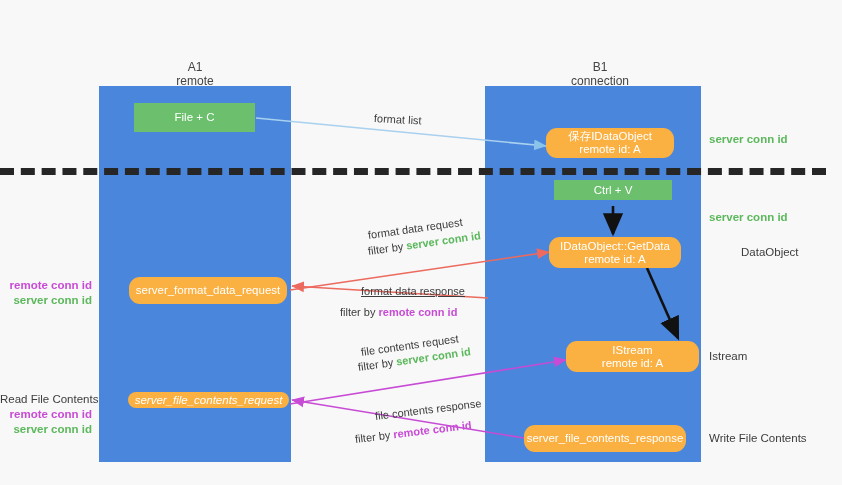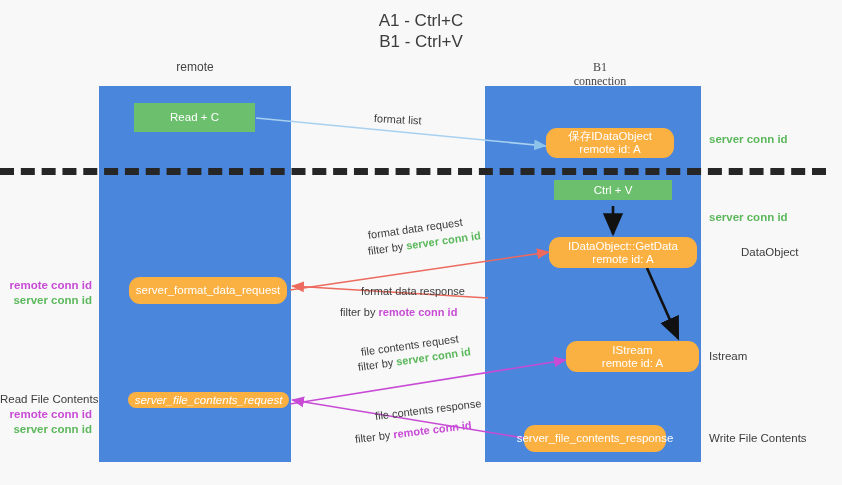--- a/index.html
+++ b/index.html
@@ -46,29 +46,26 @@
 
   svg.overlay{position:absolute;left:0;top:0;width:842px;height:485px;pointer-events:none;}
   .dashline{position:absolute;left:0;top:168px;width:826px;height:0;
     border-top:7px dashed #262626;}
 </style>
 </head>
 <body>
 
 <div id="stage">
 
-  <div class="title">
-    <div>A1 - Ctrl+C</div>
-    <div>B1 - Ctrl+V</div>
-  </div>
 
   <div class="col-head" style="left:120px;top:60px;width:150px;">
+    <div>A1</div>
     <div>remote</div>
   </div>
-  <div class="col-head" style="left:525px;top:60px;width:150px;font-family:Liberation Serif, serif;">
+  <div class="col-head" style="left:525px;top:60px;width:150px;">
     <div>B1</div>
     <div>connection</div>
   </div>
 
   <div class="lane" style="left:99px;top:86px;width:192px;height:376px;"></div>
   <div class="lane" style="left:485px;top:86px;width:216px;height:376px;"></div>
 
   <svg class="overlay">
     <defs>
       <marker id="ah-blue" markerWidth="9" markerHeight="9" refX="7.5" refY="4" orient="auto">
@@ -95,45 +92,45 @@
 
     <line x1="647" y1="268" x2="678" y2="338" stroke="#111111" stroke-width="2.6" marker-end="url(#ah-blk)"></line>
 
     <line x1="290" y1="404" x2="566" y2="360" stroke="#c84bd6" stroke-width="1.6" marker-end="url(#ah-mag)"></line>
 
     <line x1="524" y1="438" x2="292" y2="400" stroke="#c84bd6" stroke-width="1.6" marker-end="url(#ah-mag)"></line>
   </svg>
 
   <div class="dashline"></div>
 
-  <div class="nodebox green" style="left:134px;top:103px;width:121px;height:29px;">Read + C</div>
+  <div class="nodebox green" style="left:134px;top:103px;width:121px;height:29px;">File + C</div>
 
   <div class="nodebox orange" style="left:546px;top:128px;width:128px;height:30px;flex-direction:column;">
     <span>保存IDataObject</span>
     <span>remote id: A</span>
   </div>
 
   <div class="nodebox green" style="left:554px;top:180px;width:118px;height:20px;">Ctrl + V</div>
 
-  <div class="nodebox orange" style="left:549px;top:237px;width:148px;height:31px;flex-direction:column;">
+  <div class="nodebox orange" style="left:549px;top:237px;width:132px;height:31px;flex-direction:column;">
     <span>IDataObject::GetData</span>
     <span>remote id: A</span>
   </div>
 
   <div class="nodebox orange" style="left:129px;top:277px;width:158px;height:27px;">server_format_data_request</div>
 
 
   <div class="nodebox orange" style="left:566px;top:341px;width:133px;height:31px;flex-direction:column;">
     <span>IStream</span>
     <span>remote id: A</span>
   </div>
 
   <div class="nodebox orange" style="left:128px;top:392px;width:161px;height:16px;font-style:italic;">server_file_contents_request</div>
 
-  <div class="nodebox orange" style="left:524px;top:425px;width:142px;height:27px;">server_file_contents_response</div>
+  <div class="nodebox orange" style="left:524px;top:425px;width:162px;height:27px;">server_file_contents_response</div>
 
   <div class="side-label green-b" style="left:709px;top:132px;">server conn id</div>
   <div class="side-label green-b" style="left:709px;top:210px;">server conn id</div>
   <div class="side-label" style="left:709px;top:245px;margin-left:32px;">DataObject</div>
   <div class="side-label" style="left:709px;top:349px;">Istream</div>
   <div class="side-label" style="left:709px;top:431px;">Write File Contents</div>
 
   <div class="side-label stack" style="left:0px;top:278px;width:92px;">
     <div class="magenta-b" style="color:#c84bd6;font-weight:bold;">remote conn id</div>
     <div class="green-b" style="color:#5cb85c;font-weight:bold;">server conn id</div>
@@ -145,21 +142,21 @@
     <div style="color:#5cb85c;font-weight:bold;">server conn id</div>
   </div>
 
   <div class="edge-label" style="left:374px;top:111px;transform:rotate(3deg);">format list</div>
 
   <div class="edge-label" style="left:368px;top:228px;transform:rotate(-8deg);">format data request</div>
   <div class="edge-label" style="left:368px;top:244px;transform:rotate(-8deg);">
     <span>filter by </span><span class="g">server conn id</span>
   </div>
 
-  <div class="edge-label" style="left:361px;top:284px;transform:rotate(0deg);">format data response</div>
+  <div class="edge-label" style="left:361px;top:284px;transform:rotate(0deg);text-decoration:underline;">format data response</div>
   <div class="edge-label" style="left:340px;top:305px;transform:rotate(0deg);">
     <span>filter by </span><span class="m">remote conn id</span>
   </div>
 
   <div class="edge-label" style="left:361px;top:345px;transform:rotate(-8deg);">file contents request</div>
   <div class="edge-label" style="left:358px;top:360px;transform:rotate(-8deg);">
     <span>filter by </span><span class="g">server conn id</span>
   </div>
 
   <div class="edge-label" style="left:375px;top:409px;transform:rotate(-7deg);">file contents response</div>

